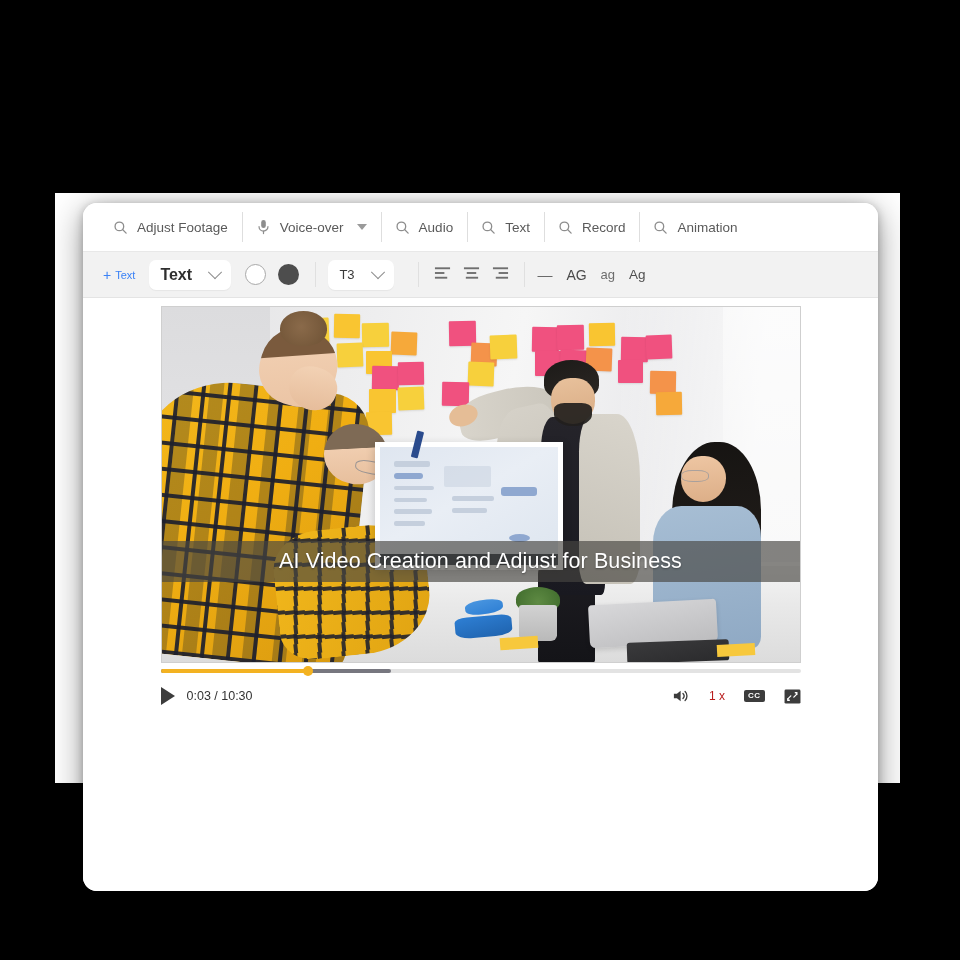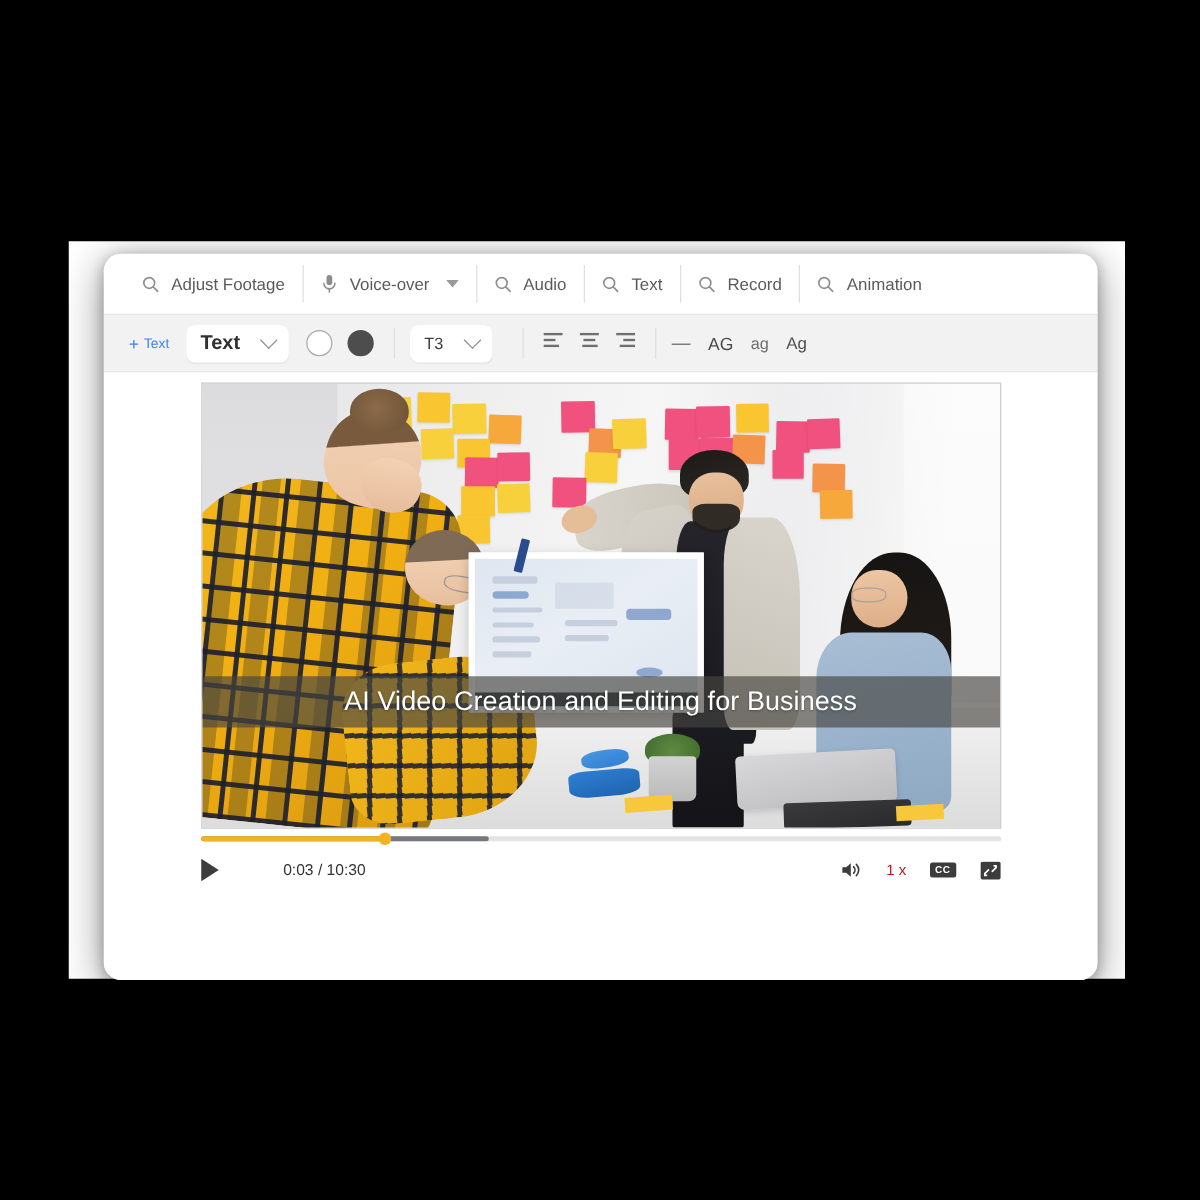--- a/index.html
+++ b/index.html
@@ -27,21 +27,21 @@
     height: 590px;
     background: #ffffff;
   }
 
   
   .app-window {
     position: absolute;
     left: 83px;
     top: 203px;
     width: 795px;
-    height: 581px;
+    height: 688px;
     background: #ffffff;
     border-radius: 14px;
     box-shadow: 0 8px 34px rgba(0,0,0,0.42), 0 2px 10px rgba(0,0,0,0.26);
     overflow: hidden;
     display: flex;
     flex-direction: column;
   }
 
   
   .toolbar-top {
@@ -362,21 +362,21 @@
   }
   .ctl-left { display: flex; align-items: center; gap: 12px; }
   .ctl-right { display: flex; align-items: center; gap: 19px; }
   .play-tri {
     width: 0; height: 0;
     border-top: 9px solid transparent;
     border-bottom: 9px solid transparent;
     border-left: 14px solid #3c3c3c;
     cursor: pointer;
   }
-  .time-text { font-size: 12.5px; color: #333333; margin-left: 40px; }
+  .time-text { font-size: 12.5px; color: #333333; }
   .speed-text { font-size: 12px; color: #b91c1c; cursor: pointer; }
   .cc-box {
     background: #3c3c3c;
     color: #ffffff;
     font-size: 8px;
     font-weight: 700;
     letter-spacing: .5px;
     border-radius: 2px;
     padding: 2px 4px;
     line-height: 1;
@@ -607,21 +607,21 @@
           <div class="stapler2"></div>
           <div class="plant-leaf"></div>
           <div class="plant-pot"></div>
           <div class="sticky-desk1"></div>
           <div class="laptop"></div>
           <div class="tablet"></div>
           <div class="sticky-desk2"></div>
         </div>
 
         <div class="caption-bar">
-          <span class="caption-text">AI Video Creation and Editing for Business</span>
+          <span class="caption-text">AI Video Creation and Adjust for Business</span>
         </div>
       </div>
 
       <div class="player-bar">
 
         <div class="progress">
           <div class="buffered" id="buffered-fill" style="width: 36%;"></div>
           <div class="played" id="played-fill" style="width: 23%;"></div>
           <div class="handle" id="progress-handle" style="left: 23%;"></div>
         </div>

